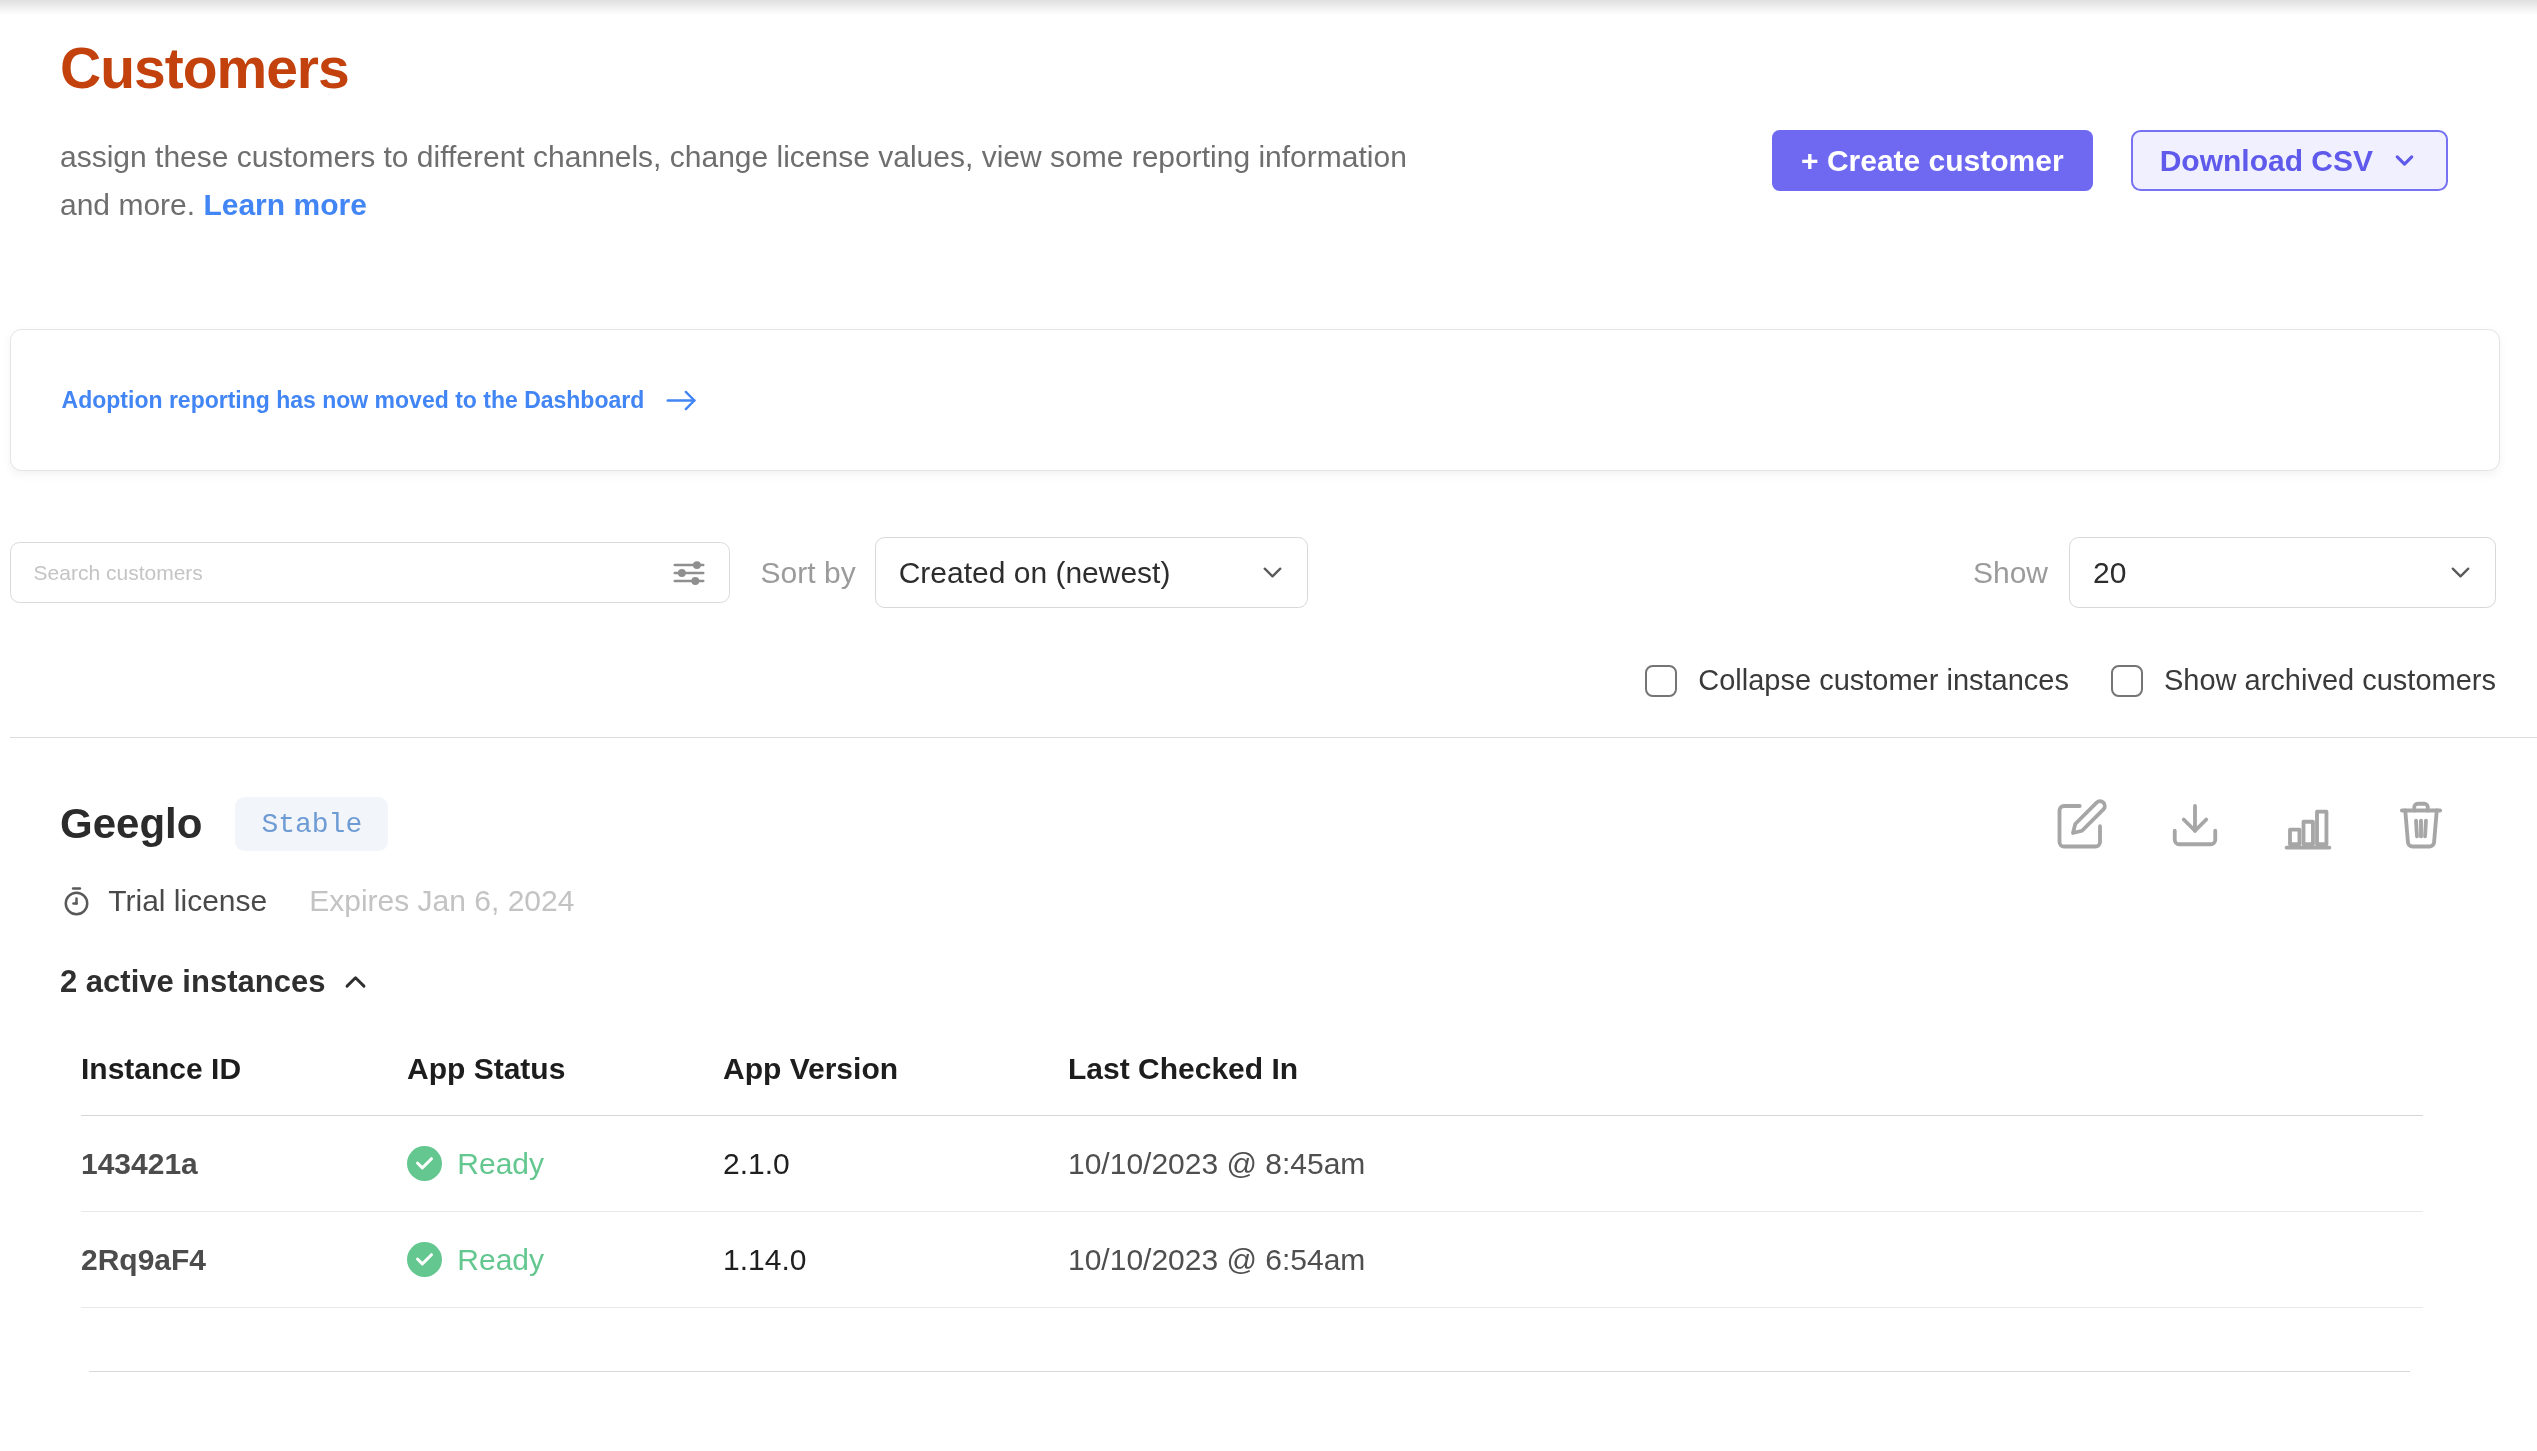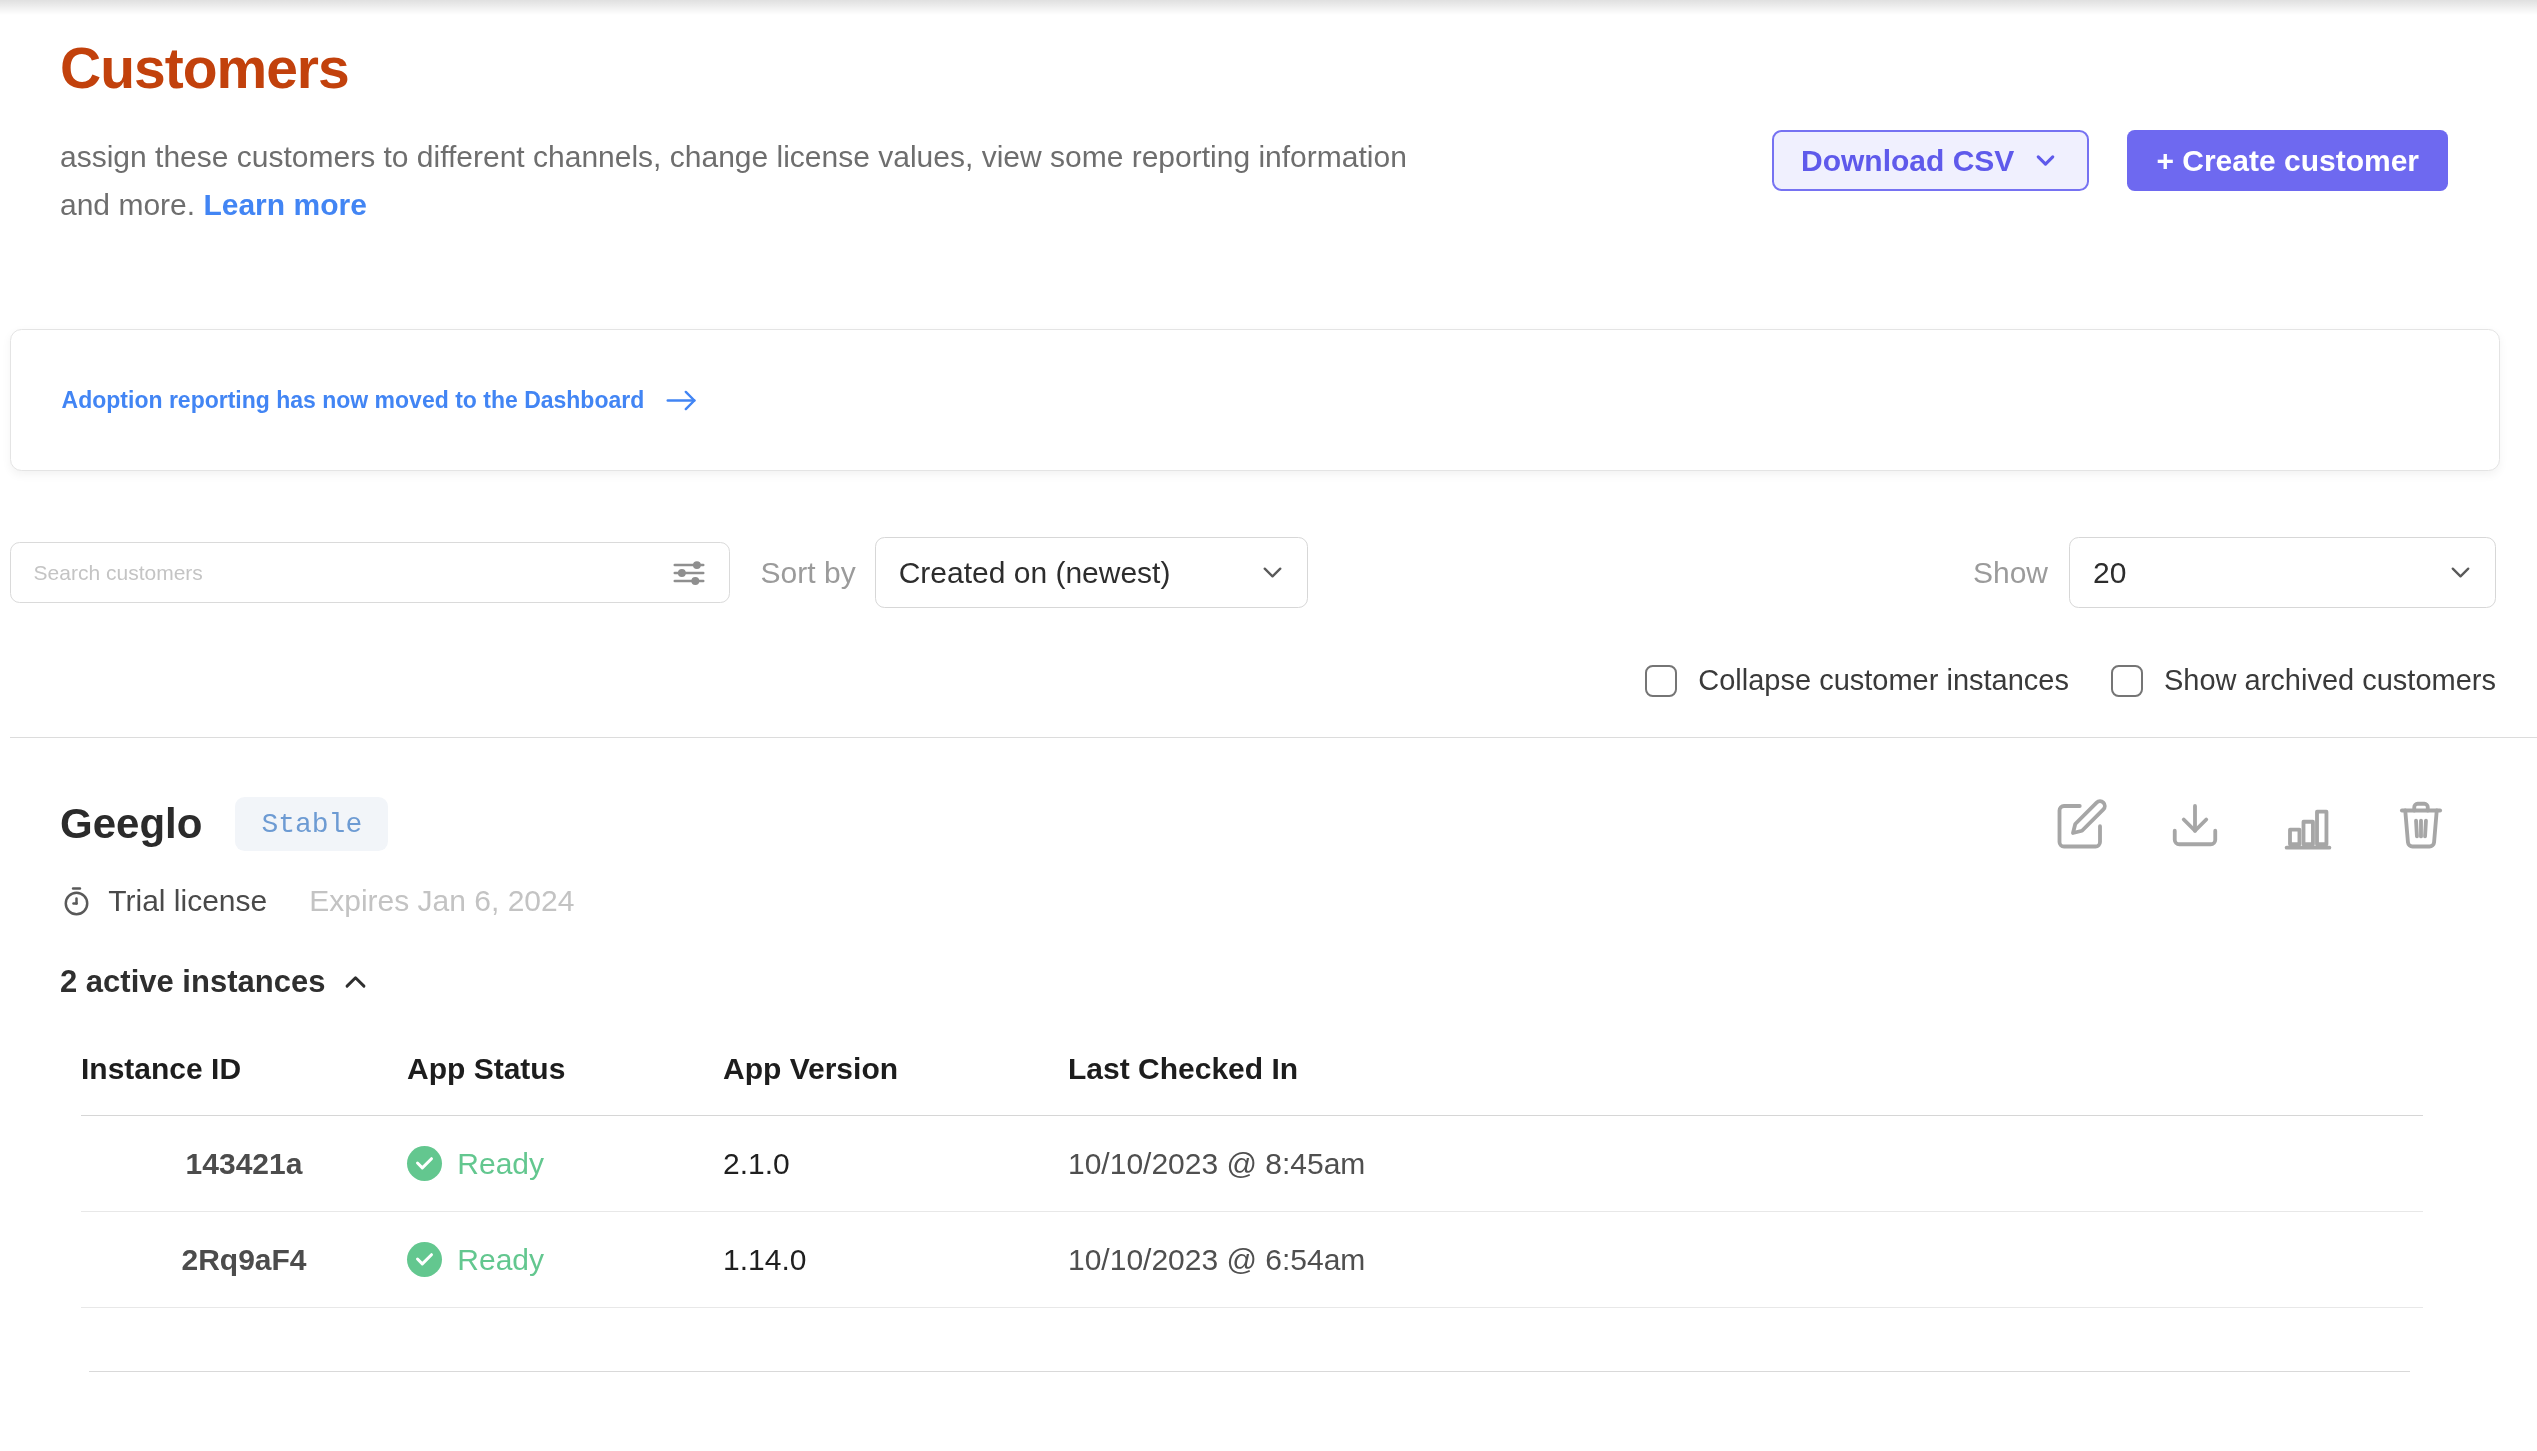--- a/index.html
+++ b/index.html
@@ -111,21 +111,21 @@
   table.instances th {
     text-align: left; font-size: 30px; font-weight: 700; color: #1d1d1d;
     padding: 0 0 29px 0; border-bottom: 1.9px solid #d6d6d6;
   }
   table.instances td {
     height: 96px; border-bottom: 1.9px solid #e8e8e8; font-size: 30px; padding: 0;
   }
   .col-id { width: 326px; }
   .col-status { width: 316px; }
   .col-version { width: 345px; }
-  .cell-id { font-weight: 700; color: #4c4c4c; text-align: center; }
+  .cell-id { font-weight: 700; color: #4c4c4c; }
   .status { display: flex; align-items: center; gap: 15.3px; color: #63c78f; }
   .check-circle {
     width: 35px; height: 35px; border-radius: 50%; background: #63c78f;
     display: inline-flex; align-items: center; justify-content: center; flex: none;
   }
   .cell-version { color: #1f1f1f; }
   .cell-date { color: #4f4f4f; }
 
   .card-divider { margin: 63px 38px 0 29px; border-top: 1.9px solid #d9d9d9; }
 </style>
@@ -137,27 +137,27 @@
 <div class="header">
   <div class="header-left">
     <h1 class="page-title">Customers</h1>
     <div class="desc">
       <span class="desc-line">assign these customers to different channels, change license values, view some reporting information</span>
       <span class="desc-line3-wrap"><span>and more.</span>
         <a class="learn-more">Learn more</a></span>
     </div>
   </div>
   <div class="actions">
+    <button class="btn btn-primary">+ Create customer</button>
     <button class="btn btn-secondary">
       <span>Download CSV</span>
       <svg width="29" height="29" viewBox="0 0 24 24" fill="none" stroke="#5f5aeb" stroke-width="2.6" stroke-linecap="round" stroke-linejoin="round">
           <polyline points="6 9 12 15 18 9"></polyline>
         </svg>
     </button>
-    <button class="btn btn-primary">+ Create customer</button>
   </div>
 </div>
 
 <div class="banner">
   <a class="banner-link">
     <span>Adoption reporting has now moved to the Dashboard</span>
     <svg width="38" height="33" viewBox="0 0 40 34" fill="none" stroke="#4285f4" stroke-width="2.6" stroke-linecap="round" stroke-linejoin="round">
         <line x1="5" y1="17" x2="33" y2="17"></line>
         <polyline points="24 8 33 17 24 26"></polyline>
       </svg>

